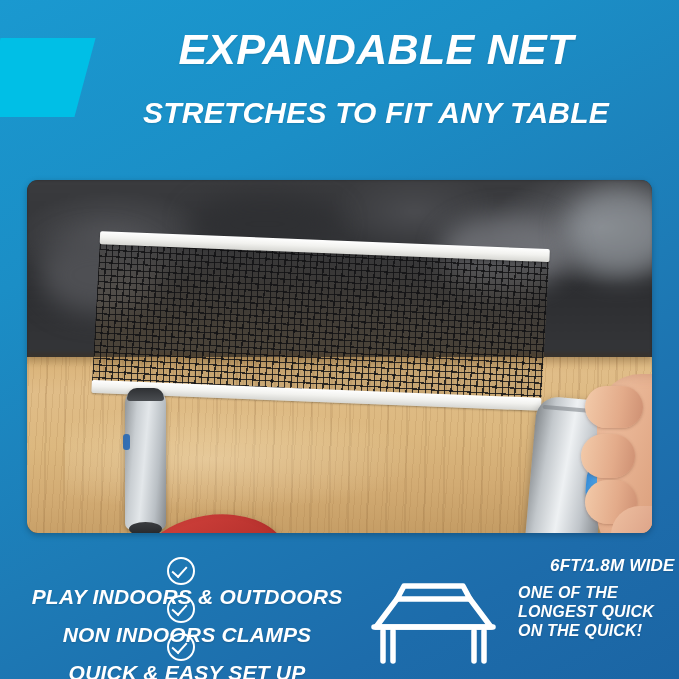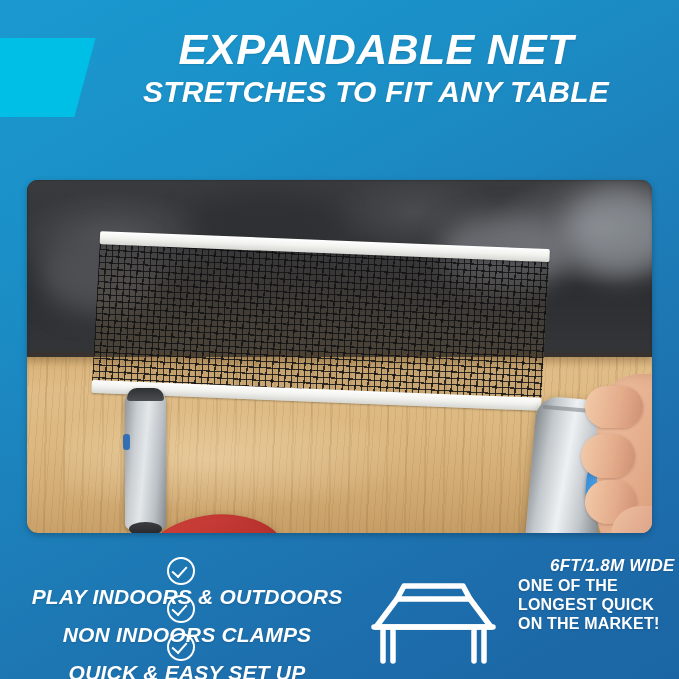--- a/index.html
+++ b/index.html
@@ -42,21 +42,21 @@
     font-size: 43px;
     line-height: 50px;
     font-weight: bold;
     font-style: italic;
     letter-spacing: 0.3px;
     color: #ffffff;
     white-space: nowrap;
     text-shadow: 0 1px 2px rgba(0,0,0,0.12);
   }
   .subheadline {
-    margin-top: 0;
+    margin-top: 21px;
     font-size: 30px;
     line-height: 36px;
     font-weight: bold;
     font-style: italic;
     letter-spacing: 0.2px;
     color: #ffffff;
     white-space: nowrap;
     text-shadow: 0 1px 2px rgba(0,0,0,0.12);
   }
 
@@ -325,23 +325,25 @@
     font-size: 17px;
     font-weight: bold;
     font-style: italic;
     color: #ffffff;
     letter-spacing: 0.2px;
     white-space: nowrap;
     text-shadow: 0 1px 2px rgba(0,0,0,0.15);
     margin-left: 32px;
   }
   .width-sub {
+    margin-top: 7px;
     font-size: 16px;
     line-height: 19px;
     font-weight: bold;
+    font-style: italic;
     color: #ffffff;
     letter-spacing: 0.2px;
     text-shadow: 0 1px 2px rgba(0,0,0,0.15);
   }
   .width-sub div { white-space: nowrap; }
 </style>
 </head>
 <body>
 
 <div id="poster">
@@ -436,17 +438,17 @@
       <path d="M108 70 V100"></path>
       <path d="M118 70 V100"></path>
     </g>
   </svg>
 
   <div class="width-block">
     <div class="width-headline">6FT/1.8M WIDE</div>
     <div class="width-sub">
       <div>ONE OF THE</div>
       <div>LONGEST QUICK</div>
-      <div>ON THE MARKET!</div>
+      <div>ON THE QUICK!</div>
     </div>
   </div>
 
 </div>
 
 </body></html>

